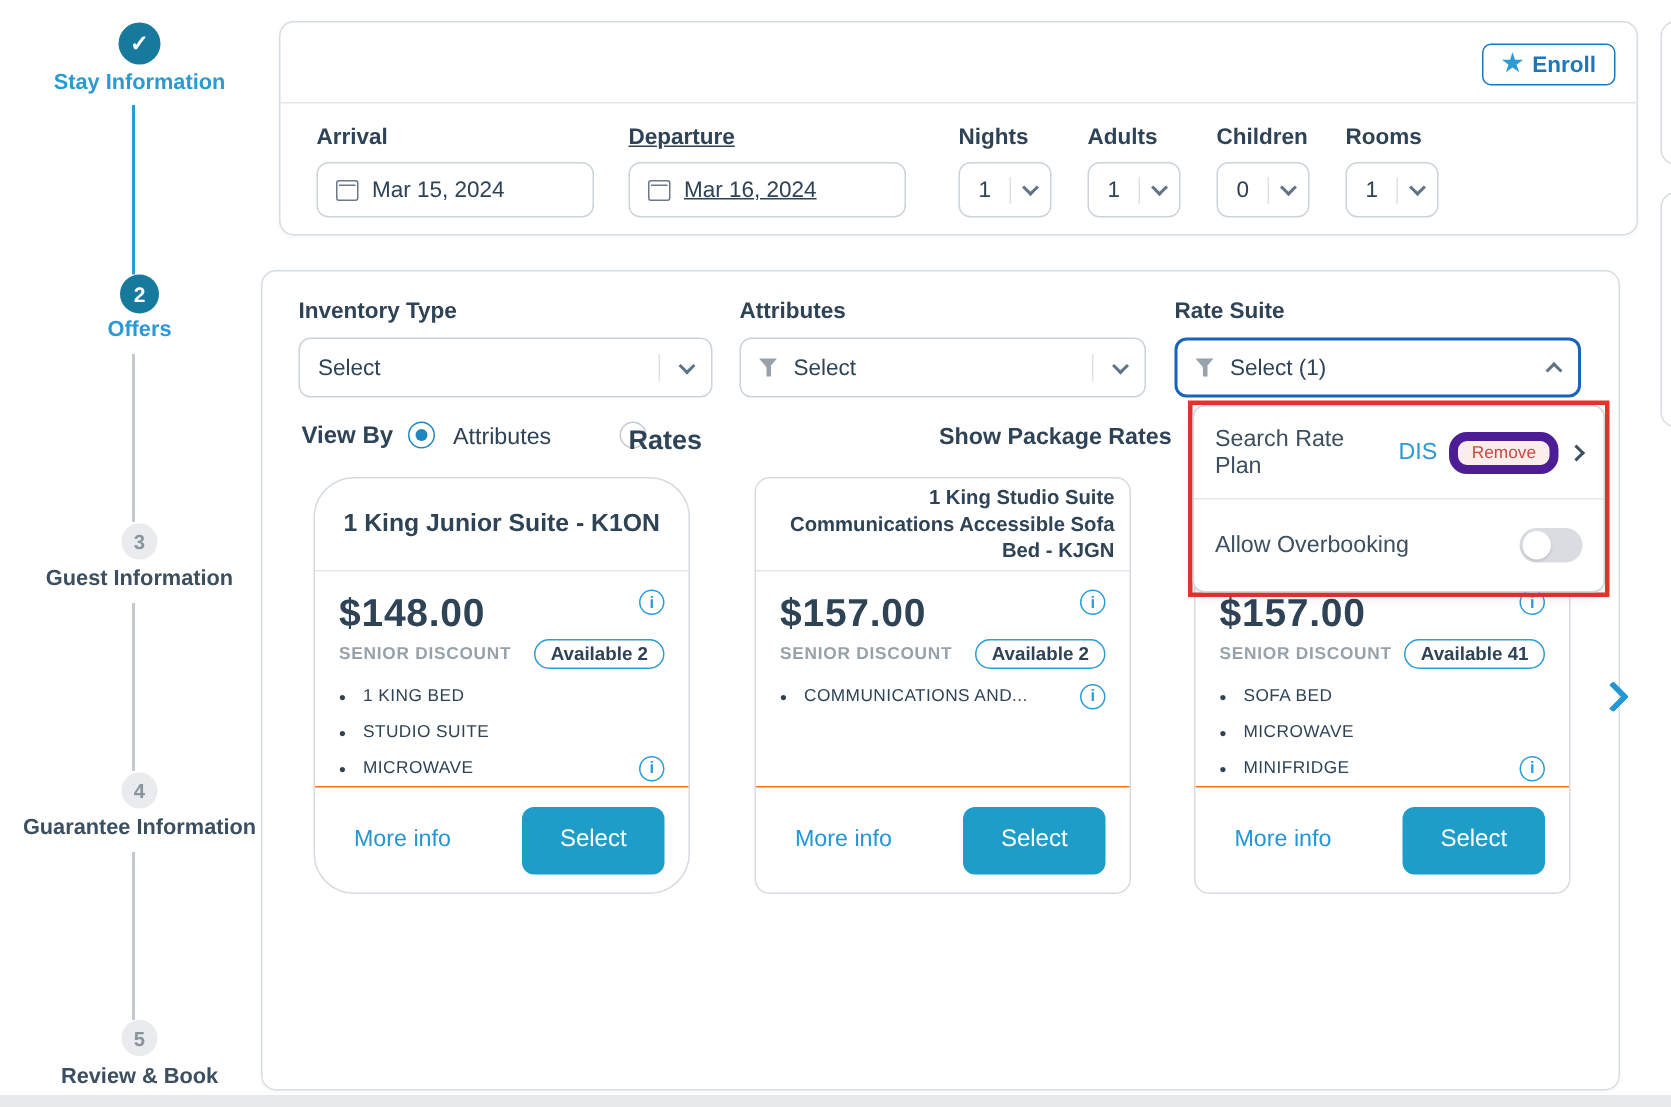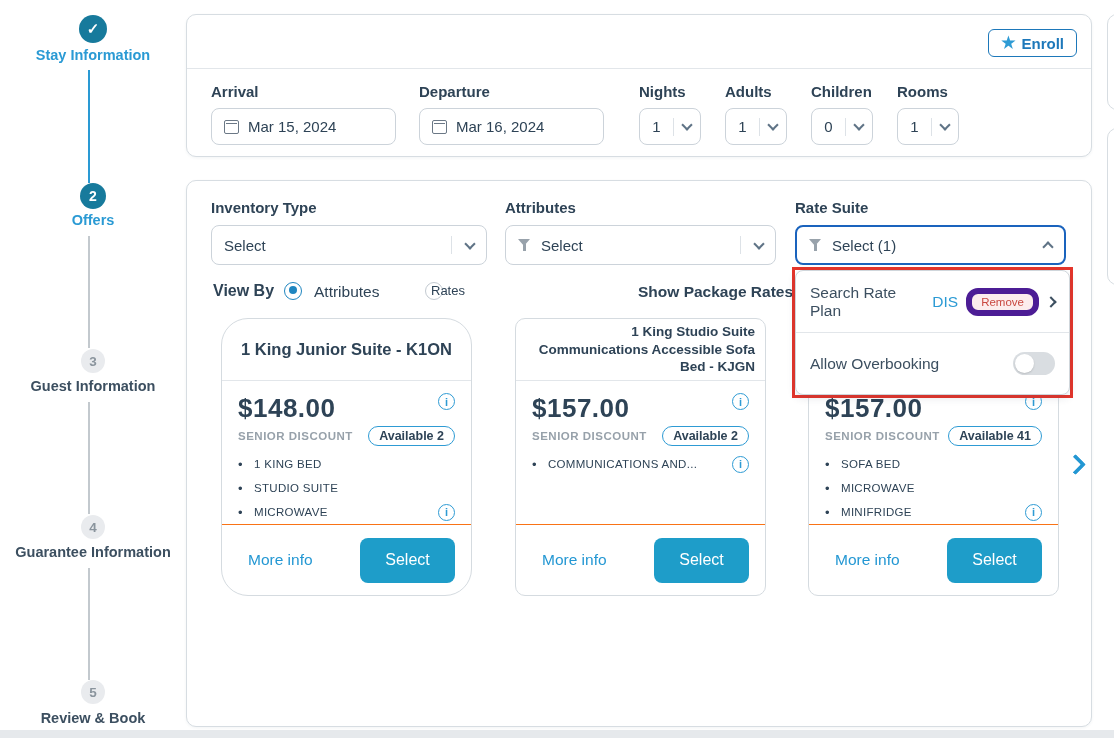--- a/index.html
+++ b/index.html
@@ -19,21 +19,21 @@
   .step-label.blue { color:#2a9ad4; }
   .step-label.dark { color:#3c4f60; }
   .connector { position:absolute; left:88px; width:2px; }
   .connector.blue { background:#2a9ad4; }
   .connector.gray { background:#c3c9ce; }
 
   
   .panel { position:absolute; background:#fff; border:1px solid #d7dde2;
     border-radius:10px; box-shadow:0 1px 3px rgba(40,60,80,.06); }
   #stay-panel { left:186px; top:14px; width:906px; height:143px; }
-  #offers-panel { left:186px; top:180px; width:906px; height:547px; }
+  #offers-panel { left:174px; top:180px; width:906px; height:547px; }
 
   
   .stay-top { position:relative; height:54px; border-bottom:1px solid #e2e6ea; }
   .btn-enroll { position:absolute; right:14px; top:14px; height:28px;
     display:flex; align-items:center; gap:6px; padding:0 12px;
     border:1.5px solid #1d78ba; border-radius:6px; background:#fff;
     color:#1d78ba; font-size:15px; font-weight:bold; cursor:pointer; }
   .btn-enroll .star { color:#2e9bd4; font-size:16px; line-height:1; }
   .stay-fields { position:relative; padding:14px 24px 0 24px; }
   .field { position:absolute; top:14px; }
@@ -181,21 +181,21 @@
     </button>
   </div>
   <div class="stay-fields">
     <div class="field" style="left:24px;">
       <div class="field-label">Arrival</div>
       <div class="date-box">
         <span class="cal"></span>
         <span>Mar 15, 2024</span>
       </div>
     </div>
-    <div class="field" style="left:232px;">
+    <div class="field" style="left:232px;text-decoration:underline;">
       <div class="field-label">Departure</div>
       <div class="date-box">
         <span class="cal"></span>
         <span>Mar 16, 2024</span>
       </div>
     </div>
     <div class="field" style="left:452px;">
       <div class="field-label">Nights</div>
       <div class="num-box">
         <span class="val">1</span>
@@ -266,21 +266,21 @@
       <span class="txt">Select (1)</span>
       <i class="chev up"></i>
     </div>
   </div>
 
   <div class="viewby-row">
     <span class="abs" style="left:26px;top:3px;font-size:16px;font-weight:bold;">View By</span>
     <span class="radio on abs" style="left:97px;top:2px;"></span>
     <span class="abs" style="left:127px;top:4px;font-size:15.5px;">Attributes</span>
     <span class="radio abs" style="left:216px;top:2px;"></span>
-    <span class="abs" style="left:244px;top:4px;font-size:13px;">Rates</span>
+    <span class="abs" style="left:244px;top:4px;font-size:18px;font-weight:bold;">Rates</span>
     <span class="abs" style="left:451px;top:4px;font-size:15.5px;font-weight:bold;">Show Package Rates</span>
   </div>
 
   <article class="card" style="left:34px;border-radius:27px;">
     <div class="card-head single">1 King Junior Suite - K1ON</div>
     <div class="card-body">
       <div class="price-row">
         <span class="price">$148.00</span>
         <span class="info-ic">i</span>
       </div>

